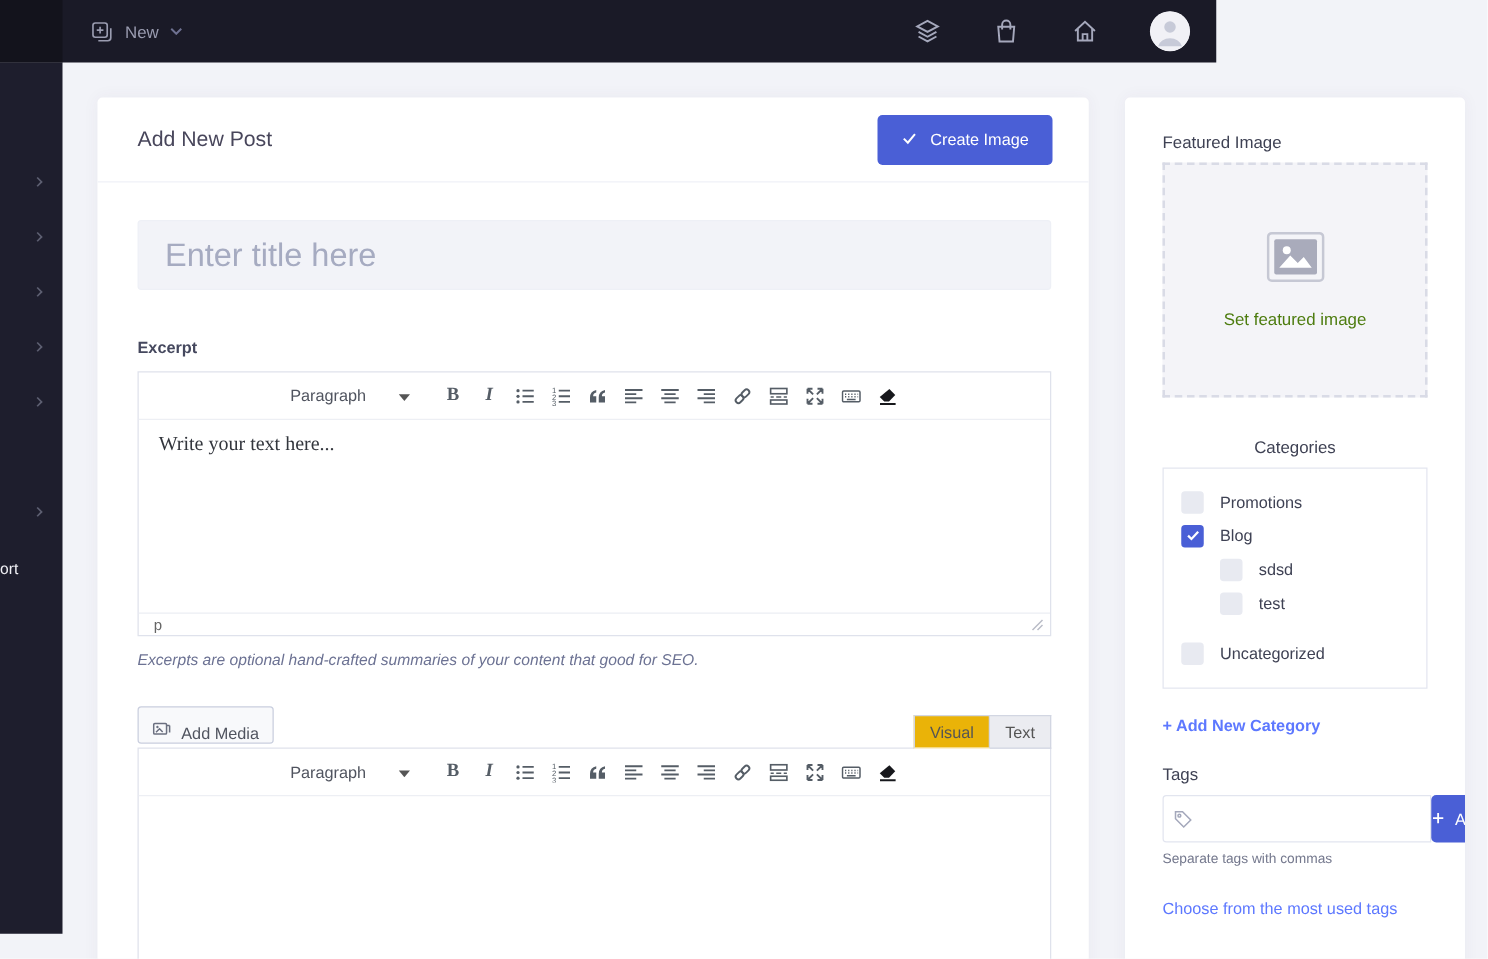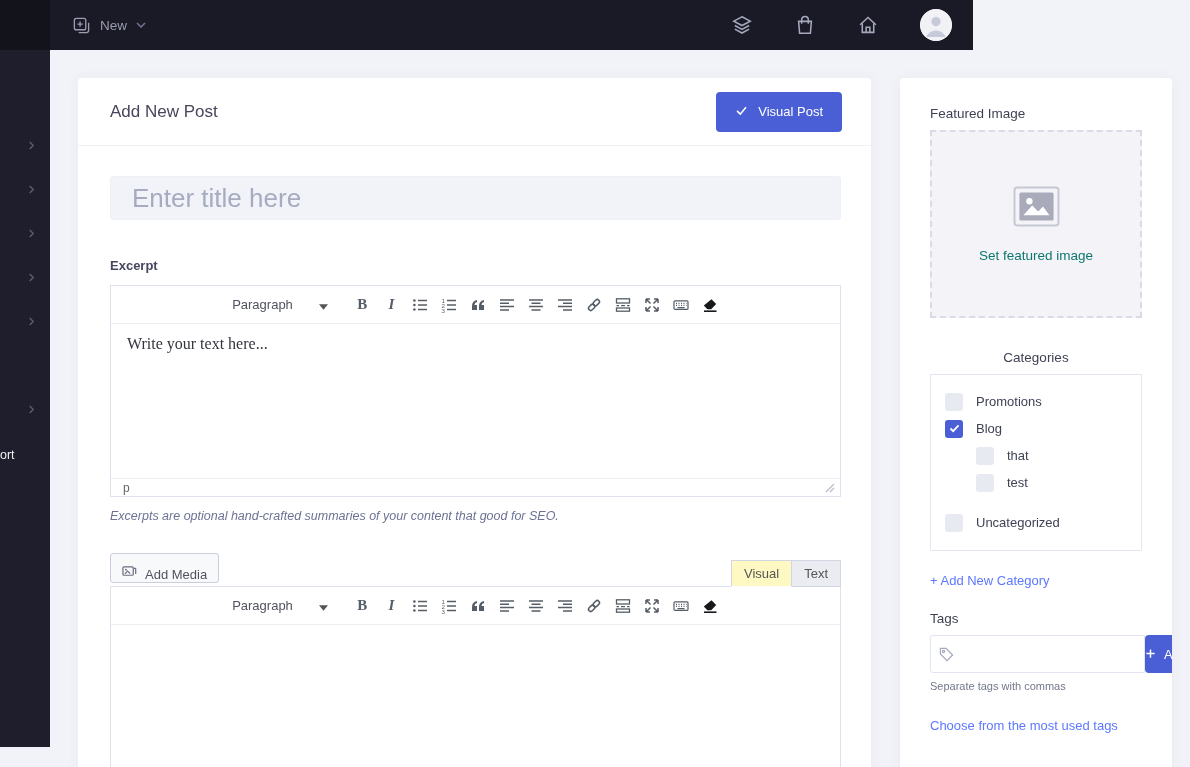--- a/index.html
+++ b/index.html
@@ -30,21 +30,21 @@
   .card { position:absolute; background:#fff; border-radius:4px; box-shadow:0 0 13px rgba(82,63,105,.05); }
   .main-card { left:78px; top:78px; width:793px; height:712px; overflow:hidden; }
   .side-card { left:900px; top:78px; width:272px; height:712px; padding:28px 30px; overflow:hidden; }
   
   .card-header { height:68px; display:flex; align-items:center; justify-content:space-between;
     padding:0 29px 0 32px; border-bottom:1px solid #f0f1f7; }
   .page-title { font-size:17px; font-weight:500; color:#48465b; }
   .btn-primary { display:flex; align-items:center; gap:10px; background:var(--accent,#4a5fd6); color:#fff;
     border:none; border-radius:4px; height:40px; padding:0 19px; font-size:13px; font-family:inherit; cursor:pointer; }
   .card-body { padding:30px 30px 0 32px; }
-  .title-input { width:100%; height:44px; background:#f2f3f8; border:1px solid #eef0f6; border-radius:3px;
+  .title-input { width:100%; height:56px; background:#f2f3f8; border:1px solid #eef0f6; border-radius:3px;
     padding:0 21px; font-size:26px; font-family:inherit; color:#59607a; outline:none; }
   .title-input::placeholder { color:#a6abc1; }
   .section-label { margin-top:38px; font-size:13px; font-weight:600; color:#45485e; }
   .editor { margin-top:12px; border:1px solid #dfe2ec; background:#fff; }
   .editor.second { margin-top:0; }
   .editor-toolbar { height:38px; display:flex; align-items:center; justify-content:center;
     border-bottom:1px solid #edeff4; }
   .tb-select { display:flex; align-items:center; gap:26px; margin-right:14px; padding:4px 6px; cursor:pointer; }
   .tb-select > span:first-child { font-size:13px; color:#50545f; }
   .tb-btn { width:29px; height:26px; display:flex; align-items:center; justify-content:center;
@@ -63,39 +63,39 @@
   .resize-handle { cursor:nwse-resize; display:flex; }
   .help-text { margin-top:12px; font-size:12.5px; font-style:italic; color:#6c7293; }
   .media-row { margin-top:30px; display:flex; align-items:flex-end; justify-content:space-between; }
   .add-media-btn { display:flex; align-items:flex-end; gap:8px; height:30px; padding:0 11px; margin-bottom:3px;
     background:#f8f9fb; border:1px solid #c9cede; border-radius:3px; font-size:13px; color:#50545f;
     font-family:inherit; cursor:pointer; }
   .add-media-btn svg { width:15px; height:15px; color:#6b7080; }
   .tabs { display:flex; position:relative; z-index:2; margin-bottom:-1px; }
   .tab { height:27px; padding:0 12px; display:flex; align-items:center; font-size:13px; color:#555;
     border:1px solid #d2d6e2; cursor:pointer; }
-  .tab.active { background:#fef9c3; border-bottom-color:#fff; }
+  .tab.active { background:#eab308; border-bottom-color:#fff; }
   .tab.inactive { background:#ebecf1; border-left:none; border-bottom-color:#d2d6e2; }
   
   .side-label { font-size:13.5px; font-weight:500; color:#3f4254; }
   .featured-box { margin-top:9px; height:188px; background:#f4f4f8; border:2px dashed #d9dbe6;
     display:flex; flex-direction:column; align-items:center; justify-content:center; gap:17px; cursor:pointer; }
-  .set-featured { font-size:13.5px; color:#0f766e; }
+  .set-featured { font-size:13.5px; color:#4d7c0f; }
   .cat-title { margin-top:32px;text-align:center; }
   .cat-box { margin-top:9px; border:1px solid #e4e6f0; padding:13px 0 14px 14px; }
   .cat-row { display:flex; align-items:center; gap:13px; height:27px; cursor:pointer; }
   .cat-row.indent { margin-left:31px; }
   .cat-row:last-child { margin-top:13px; }
   .checkbox { width:18px; height:18px; border-radius:3px; background:#e8eaf1; flex:none;
     display:flex; align-items:center; justify-content:center; }
   .checkbox.checked { background:var(--accent,#4a5fd6); }
   .checkbox svg { width:11px; height:9px; display:block; }
   .cat-label { font-size:13px; color:#3f4254; }
   .link { font-size:13px; color:var(--link,#5d78ff); cursor:pointer; display:inline-block; }
-  .add-cat-link { margin-top:22px; }
+  .add-cat-link { margin-top:22px;font-weight:bold; }
   .tags-title { margin-top:22px; }
   .tags-row { margin-top:9px; display:flex; }
   .tag-input-wrap { flex:1; height:38px; border:1px solid #e2e5ef; border-radius:3px 0 0 3px;
     display:flex; align-items:center; padding:0 8px; gap:6px; background:#fff; }
   .tag-input-wrap svg { width:15px; height:15px; flex:none; }
   .tag-input { border:none; outline:none; flex:1; min-width:30px; font-size:13px; font-family:inherit;
     color:#3f4254; background:transparent; }
   .add-tag-btn { width:79px; height:38px; background:var(--accent,#4a5fd6); border:none; border-radius:4px;
     color:#fff; font-size:13px; display:flex; align-items:center; justify-content:center; gap:8px;
     cursor:pointer; font-family:inherit; }
@@ -189,21 +189,21 @@
 
 <section class="card main-card">
   <div class="card-header">
     <h1 class="page-title">Add New Post</h1>
     <button class="btn-primary">
       <span>
         <svg width="13" height="13" viewBox="0 0 16 16" fill="none" stroke="#fff" stroke-width="2">
             <path d="M2.5 8.5l4 4 7-8.5"></path>
           </svg>
       </span>
-      <span>Visual Post</span>
+      <span>Create Image</span>
     </button>
   </div>
   <div class="card-body">
     <input class="title-input" type="text" placeholder="Enter title here" style="">
 
     <div class="section-label">Excerpt</div>
     <div class="editor">
       <div class="editor-toolbar">
           <div class="tb-select">
             <span>Paragraph</span>
@@ -479,21 +479,21 @@
       <div class="cat-row">
         <span class="checkbox checked">
           <svg viewBox="0 0 12 10" fill="none" stroke="#fff" stroke-width="2">
             <path d="M1.5 5l3 3 6-6.5"></path>
           </svg>
         </span>
         <span class="cat-label">Blog</span>
       </div>
       <div class="cat-row indent">
         <span class="checkbox"></span>
-        <span class="cat-label">that</span>
+        <span class="cat-label">sdsd</span>
       </div>
       <div class="cat-row indent">
         <span class="checkbox"></span>
         <span class="cat-label">test</span>
       </div>
       <div class="cat-row">
         <span class="checkbox"></span>
         <span class="cat-label">Uncategorized</span>
       </div>
     </div>

